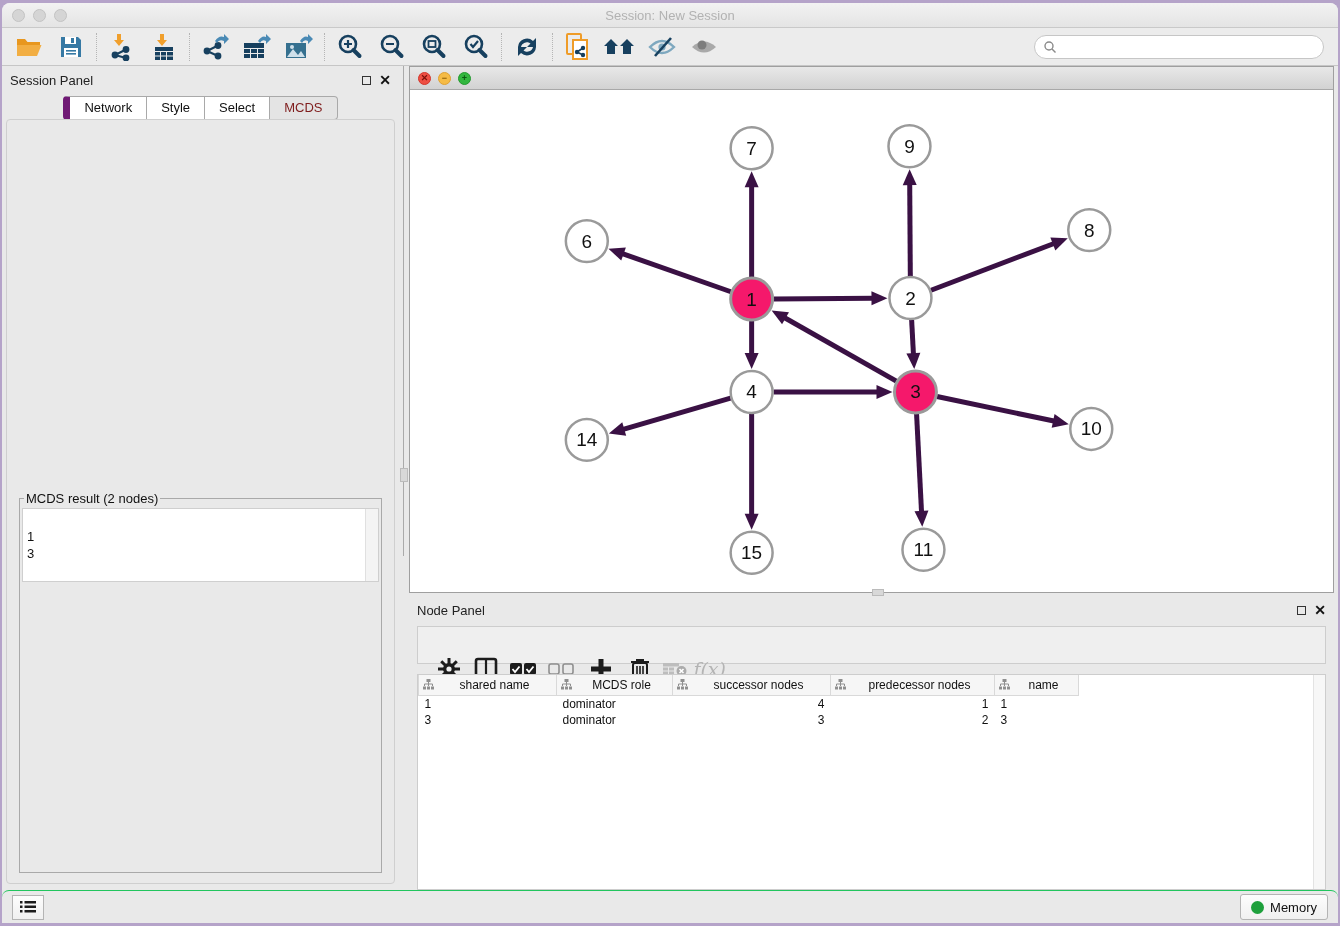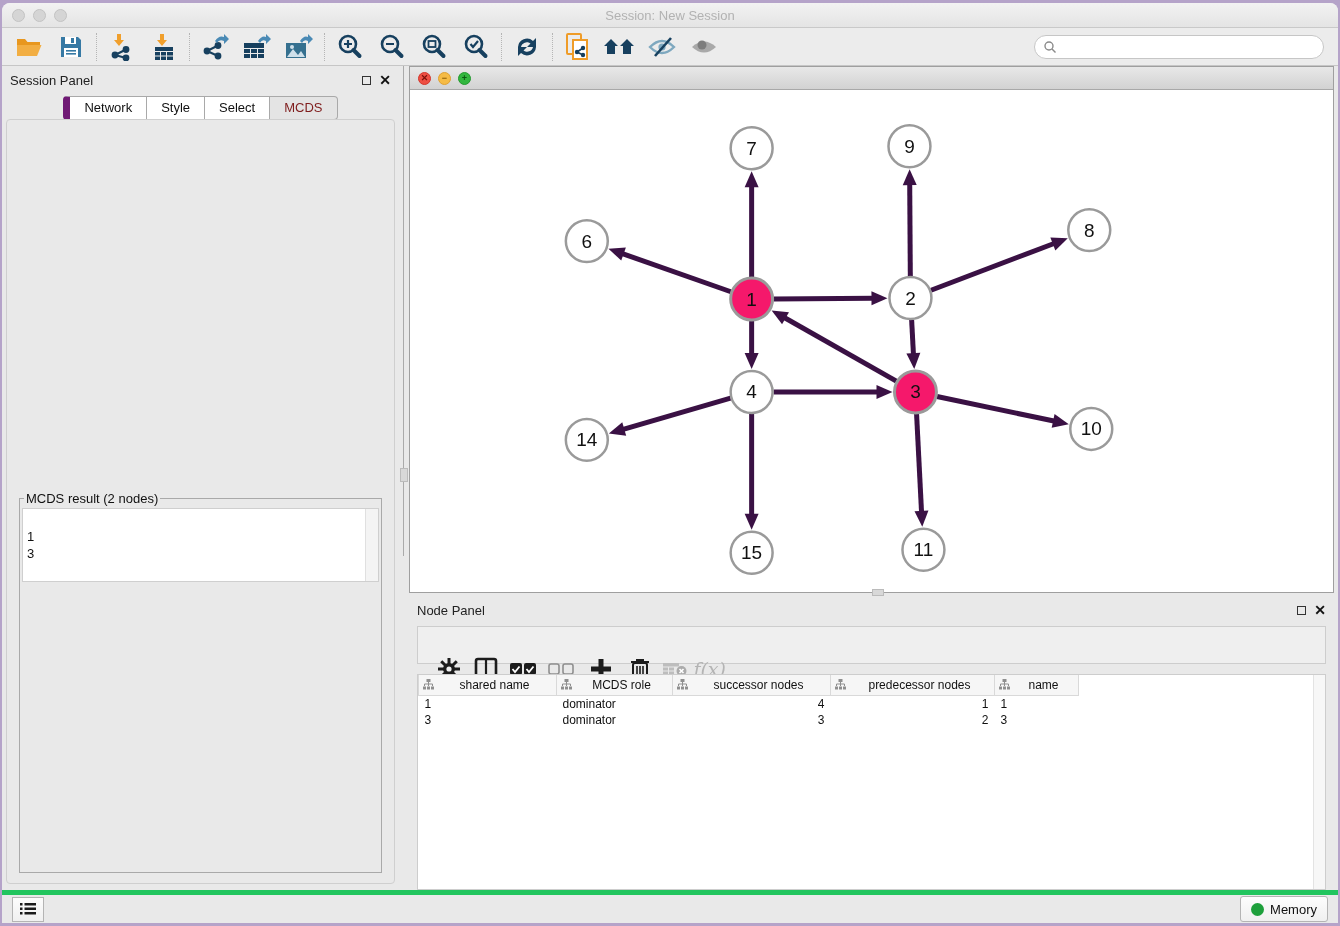--- a/index.html
+++ b/index.html
@@ -142,22 +142,22 @@
     border:1px solid #d9d9d9; border-top:none; height:20px;
     text-align:center; position:relative; padding:0 4px 0 18px;
   }
   table.datatable th .colicon { position:absolute; left:4px; top:4px; }
   table.datatable td { padding:1px 6px; height:16px; color:#111; border:none; }
   .t-scroll { position:absolute; top:0; right:0; bottom:0; width:12px; background:#f7f7f7; border-left:1px solid #e3e3e3; }
   .t-tabs-row { height:36px; flex:0 0 36px; display:flex; align-items:center; justify-content:center; background:#e9e9e9; }
   
   .statusbar {
     height:33px; flex:0 0 33px; background:#e9e9e9;
-    border-top:5px solid #22c55e;
-    display:flex; align-items:center; padding:0 10px;
+    border-top:1px solid #22c55e;
+    display:flex; align-items:center; padding:0 10px;border-radius:7px;
   }
   .status-btn {
     width:32px; height:25px; background:linear-gradient(#fdfdfd,#f0f0f0);
     border:1px solid #b4b4b4; display:flex; align-items:center; justify-content:center;
   }
   .memory-btn {
     margin-left:auto; height:26px; background:linear-gradient(#fdfdfd,#f0f0f0);
     border:1px solid #b4b4b4; border-radius:3px;
     display:flex; align-items:center; gap:6px; padding:0 10px; font-size:13px; color:#111;
   }

